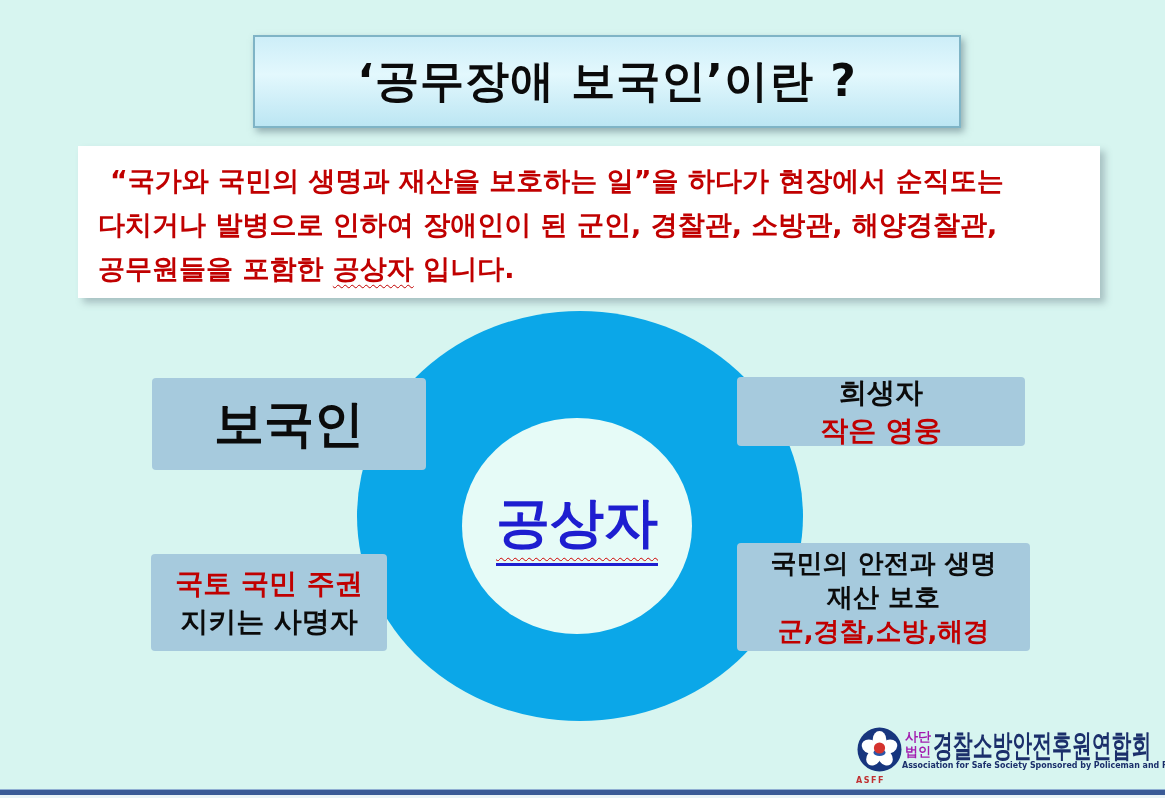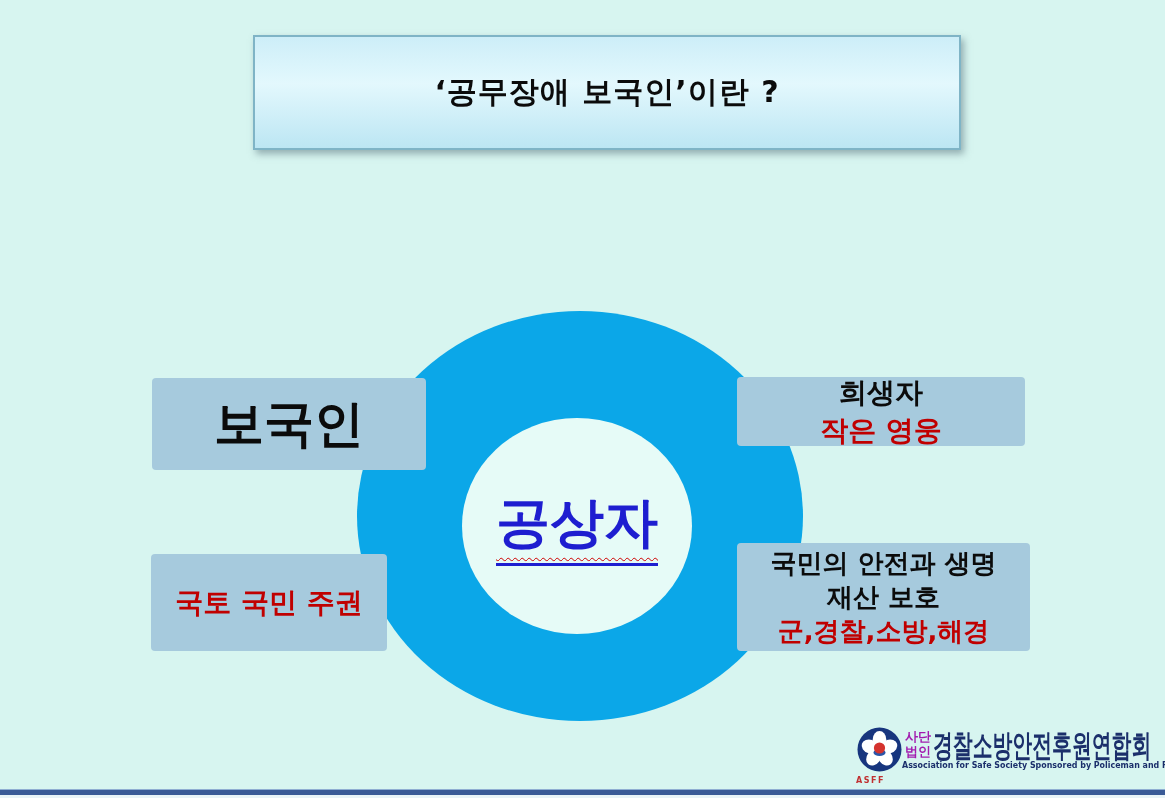--- a/index.html
+++ b/index.html
@@ -4,26 +4,26 @@
 <style>
   html,body { margin:0; padding:0; background:#ffffff; }
   .slide {
     position:relative; width:1165px; height:798px; overflow:hidden;
     background:#D7F5F0;
     font-family:"DejaVu Sans","Liberation Sans",sans-serif;
   }
 
   
   .title-box {
-    position:absolute; left:253px; top:35px; width:708px; height:115px;
+    position:absolute; left:253px; top:35px; width:708px; height:93px;
     background:linear-gradient(180deg,#CDEEF8 0%,#E3F8FD 42%,#BCE6F3 100%);
     border:2px solid #7FB4C6;
     box-shadow:3px 4px 7px rgba(80,105,115,.5);
     display:flex; align-items:center; justify-content:center;
-    font-size:30px; font-weight:bold; color:#0B0B0B; letter-spacing:1px;
+    font-size:44px; font-weight:bold; color:#0B0B0B; letter-spacing:1px;
     box-sizing:border-box;
   }
 
   
   .def-box {
     position:absolute; left:78px; top:146px; width:1022px; height:152px;
     background:#FFFFFF;
     box-shadow:5px 5px 7px rgba(110,130,140,.45);
     color:#C00000; font-weight:bold; font-size:27px; line-height:44px;
     padding:13px 10px 0 20px; box-sizing:border-box;
@@ -107,40 +107,48 @@
 </style>
 </head>
 <body>
 
 <div class="slide">
 
   <div class="title-box">
     <span>‘공무장애 보국인’이란 ?</span>
   </div>
 
+  <div class="def-box">
+    <div class="def-line1">“국가와 국민의 생명과 재산을 보호하는 일”을 하다가 현장에서 순직또는</div>
+    <div>다치거나 발병으로 인하여 장애인이 된 군인, 경찰관, 소방관, 해양경찰관,</div>
+    <div>
+      <span>공무원들을 포함한 </span><span class="wavy-word">공상자</span><span> 입니다.</span>
+    </div>
+  </div>
 
   <div class="donut"></div>
   <div class="donut-hole"></div>
   <div class="center-label">
     <span class="center-word">
       <span>공상자</span>
     </span>
   </div>
 
   <div class="node node-lt">
     <div>보국인</div>
   </div>
 
   <div class="node node-rt">
     <div>희생자</div>
     <div class="red">작은 영웅</div>
   </div>
 
   <div class="node node-lb">
     <div class="red">국토 국민 주권</div>
+    <div>지키는 사명자</div>
   </div>
 
   <div class="node node-rb">
     <div>국민의 안전과 생명</div>
     <div>재산 보호</div>
     <div class="red">군,경찰,소방,해경</div>
   </div>
 
   <svg class="emblem" viewBox="0 0 45 45" xmlns="http://www.w3.org/2000/svg">
     <circle cx="22.5" cy="22.5" r="22" fill="#17357E"></circle>

